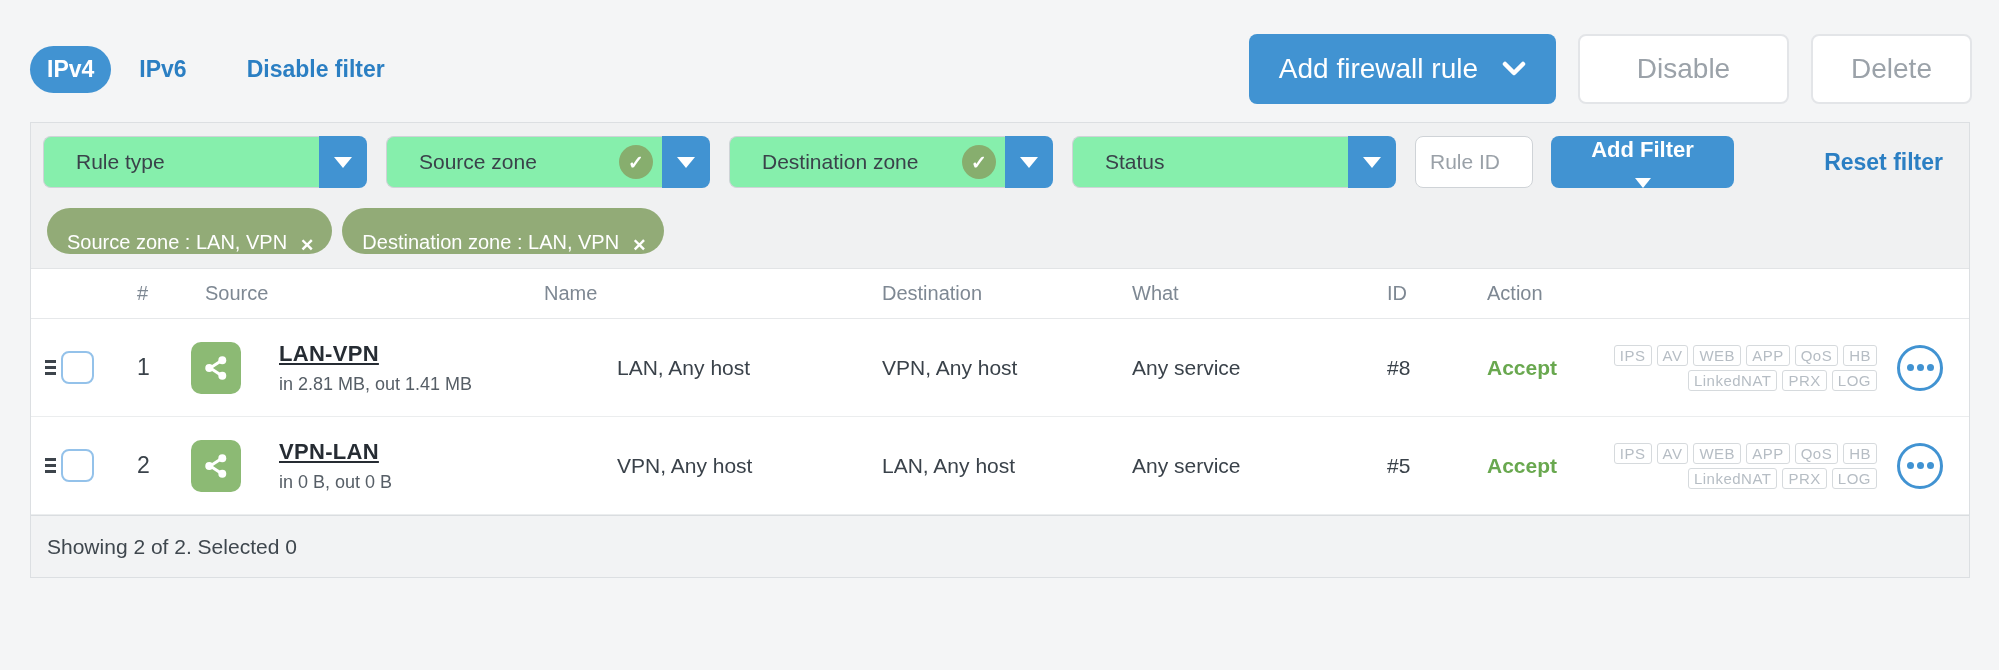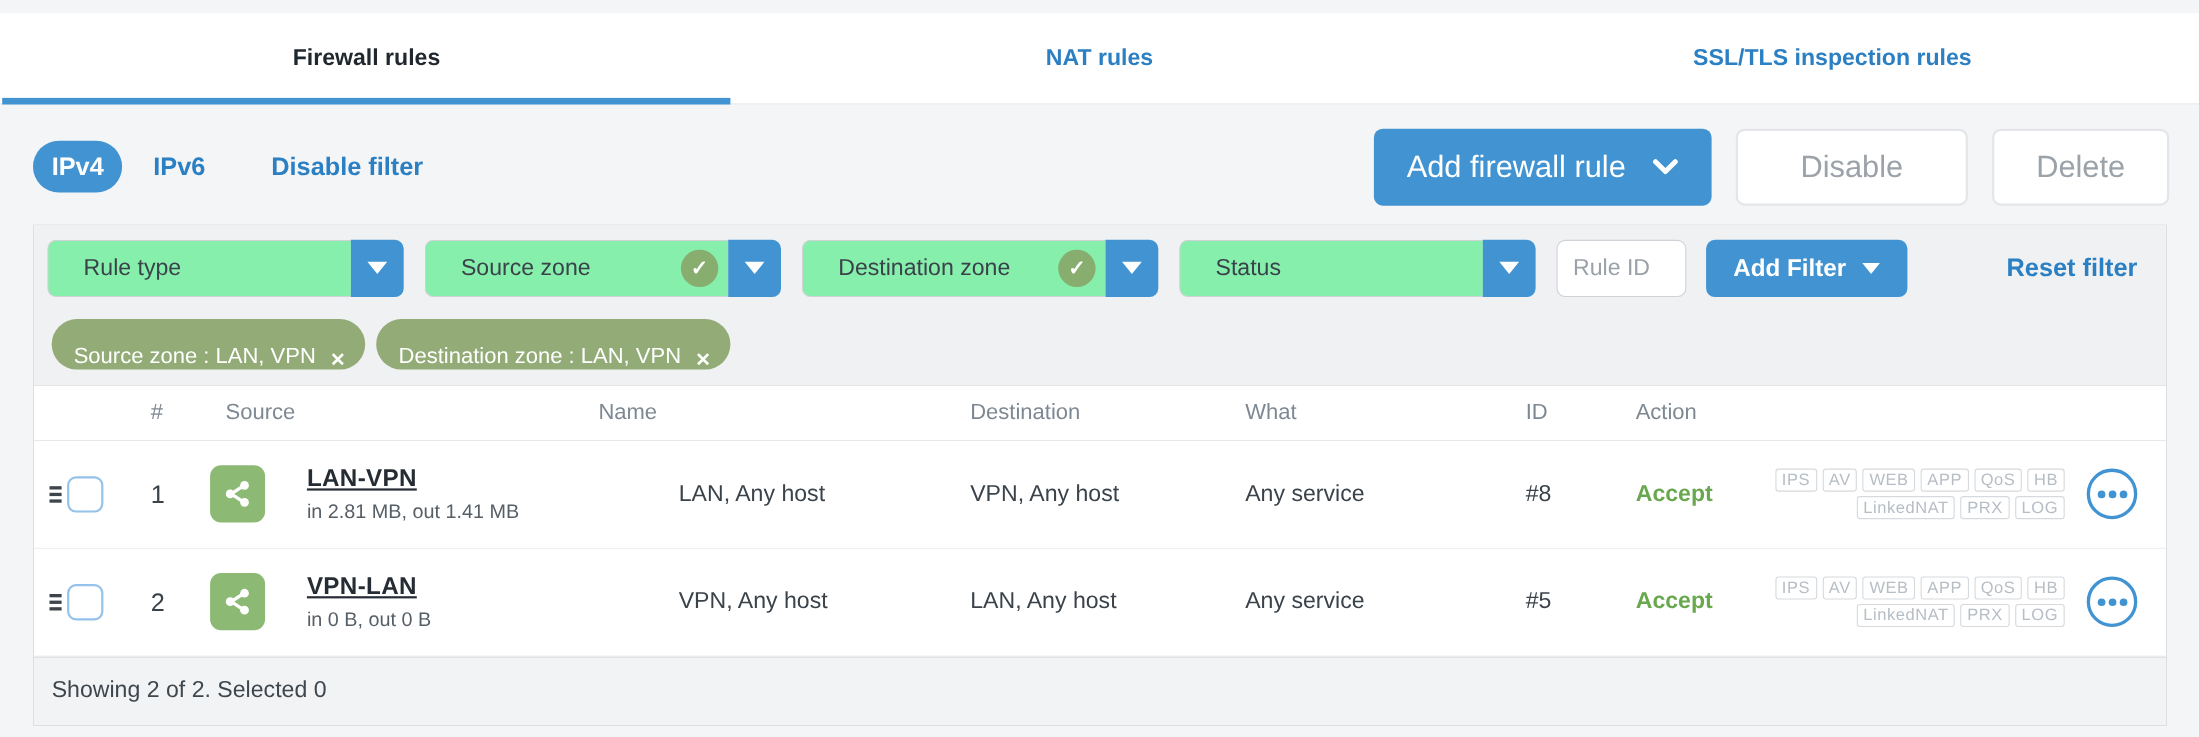--- a/index.html
+++ b/index.html
@@ -37,21 +37,21 @@
   .filterbar { display: flex; align-items: center; }
   .select { display: flex; height: 52px; width: 324px; margin-right: 19px; cursor: pointer; }
   .select-body { background: #86efac; border: 1px solid #cfd3d7; border-right: none; border-radius: 8px 0 0 8px; display: flex; align-items: center; padding: 0 9px 0 32px; flex: 1; }
   .select-label { font-size: 21px; color: #3a424a; flex: 1; }
   .check-badge { width: 34px; height: 34px; border-radius: 50%; background: var(--checkgreen, #87ae6e); color: #fff; display: flex; align-items: center; justify-content: center; font-size: 19px; font-weight: bold; flex: none; }
   .select-dd { width: 48px; background: var(--accent, #4193d2); border-radius: 0 8px 8px 0; display: flex; align-items: center; justify-content: center; cursor: pointer; flex: none; }
   .caret { width: 0; height: 0; border-left: 9px solid transparent; border-right: 9px solid transparent; border-top: 11px solid #fff; }
   .caret.sm { border-left-width: 8px; border-right-width: 8px; border-top-width: 10px; }
   .ruleid-input { width: 118px; height: 52px; border: 1px solid #cfd3d7; border-radius: 8px; padding: 0 14px; font-size: 21px; color: #3a424a; font-family: inherit; outline: none; }
   .ruleid-input::placeholder { color: #9aa1a8; }
-  .add-filter-btn { height: 52px; width: 183px; margin-left: 18px; background: var(--accent, #4193d2); border: none; border-radius: 8px; color: #fff; font-size: 22px; font-weight: bold; display: flex; align-items: center; justify-content: center; gap: 15px; cursor: pointer; font-family: inherit; }
+  .add-filter-btn { height: 52px; width: 183px; margin-left: 18px; background: var(--accent, #4193d2); border: none; border-radius: 8px; color: #fff; font-size: 22px; font-weight: bold; display: flex; align-items: center; justify-content: center; gap: 15px; cursor: pointer; font-family: inherit; flex-direction: column; }
   .reset-filter { margin-left: auto; margin-right: 12px; color: var(--link, #2b7fc3); font-weight: bold; font-size: 23px; cursor: pointer; }
 
   .chips { display: flex; gap: 10px; margin-top: 20px; padding-left: 4px; }
   .chip { height: 46px; background: var(--chipgreen, #92ab77); border-radius: 23px; color: #fff; display: flex; align-items: flex-end; padding: 0 18px 0 20px; font-size: 20px; gap: 13px; }
   .chip-close { font-size: 17px; font-weight: bold; cursor: pointer; line-height: 1; }
 
   
   .thead { display: flex; align-items: center; height: 50px; border-bottom: 1px solid #e6e8ea; background: #fff; }
   .th { font-size: 20px; color: #7e8893; }
   .c-handle { width: 30px; flex: none; }
@@ -85,32 +85,20 @@
   .dot { width: 7px; height: 7px; border-radius: 50%; background: var(--accent, #4193d2); }
 
   .tfoot { height: 62px; background: #f2f3f4; display: flex; align-items: center; padding-left: 16px; border-top: 1px solid #dadde0; font-size: 21px; color: #3f474e; }
 </style>
 </head>
 <body>
 
 <div class="screen">
   <div class="topgap"></div>
 
-  <div class="tabbar">
-    <div class="tab active">
-      <span class="tab-label">Firewall rules</span>
-      <div class="tab-underline"></div>
-    </div>
-    <div class="tab">
-      <span class="tab-label">NAT rules</span>
-    </div>
-    <div class="tab">
-      <span class="tab-label">SSL/TLS inspection rules</span>
-    </div>
-  </div>
 
   <div class="toolbar">
     <span class="ipv4-pill">IPv4</span>
     <span class="ipv6">IPv6</span>
     <span class="disable-filter">Disable filter</span>
     <div class="toolbar-spacer"></div>
     <button class="btn btn-primary">
       <span>Add firewall rule</span>
       <svg width="24" height="16" viewBox="0 0 24 16">
         <polyline points="3,3 12,12 21,3" fill="none" stroke="#ffffff" stroke-width="4.5" stroke-linecap="round" stroke-linejoin="round"></polyline>

